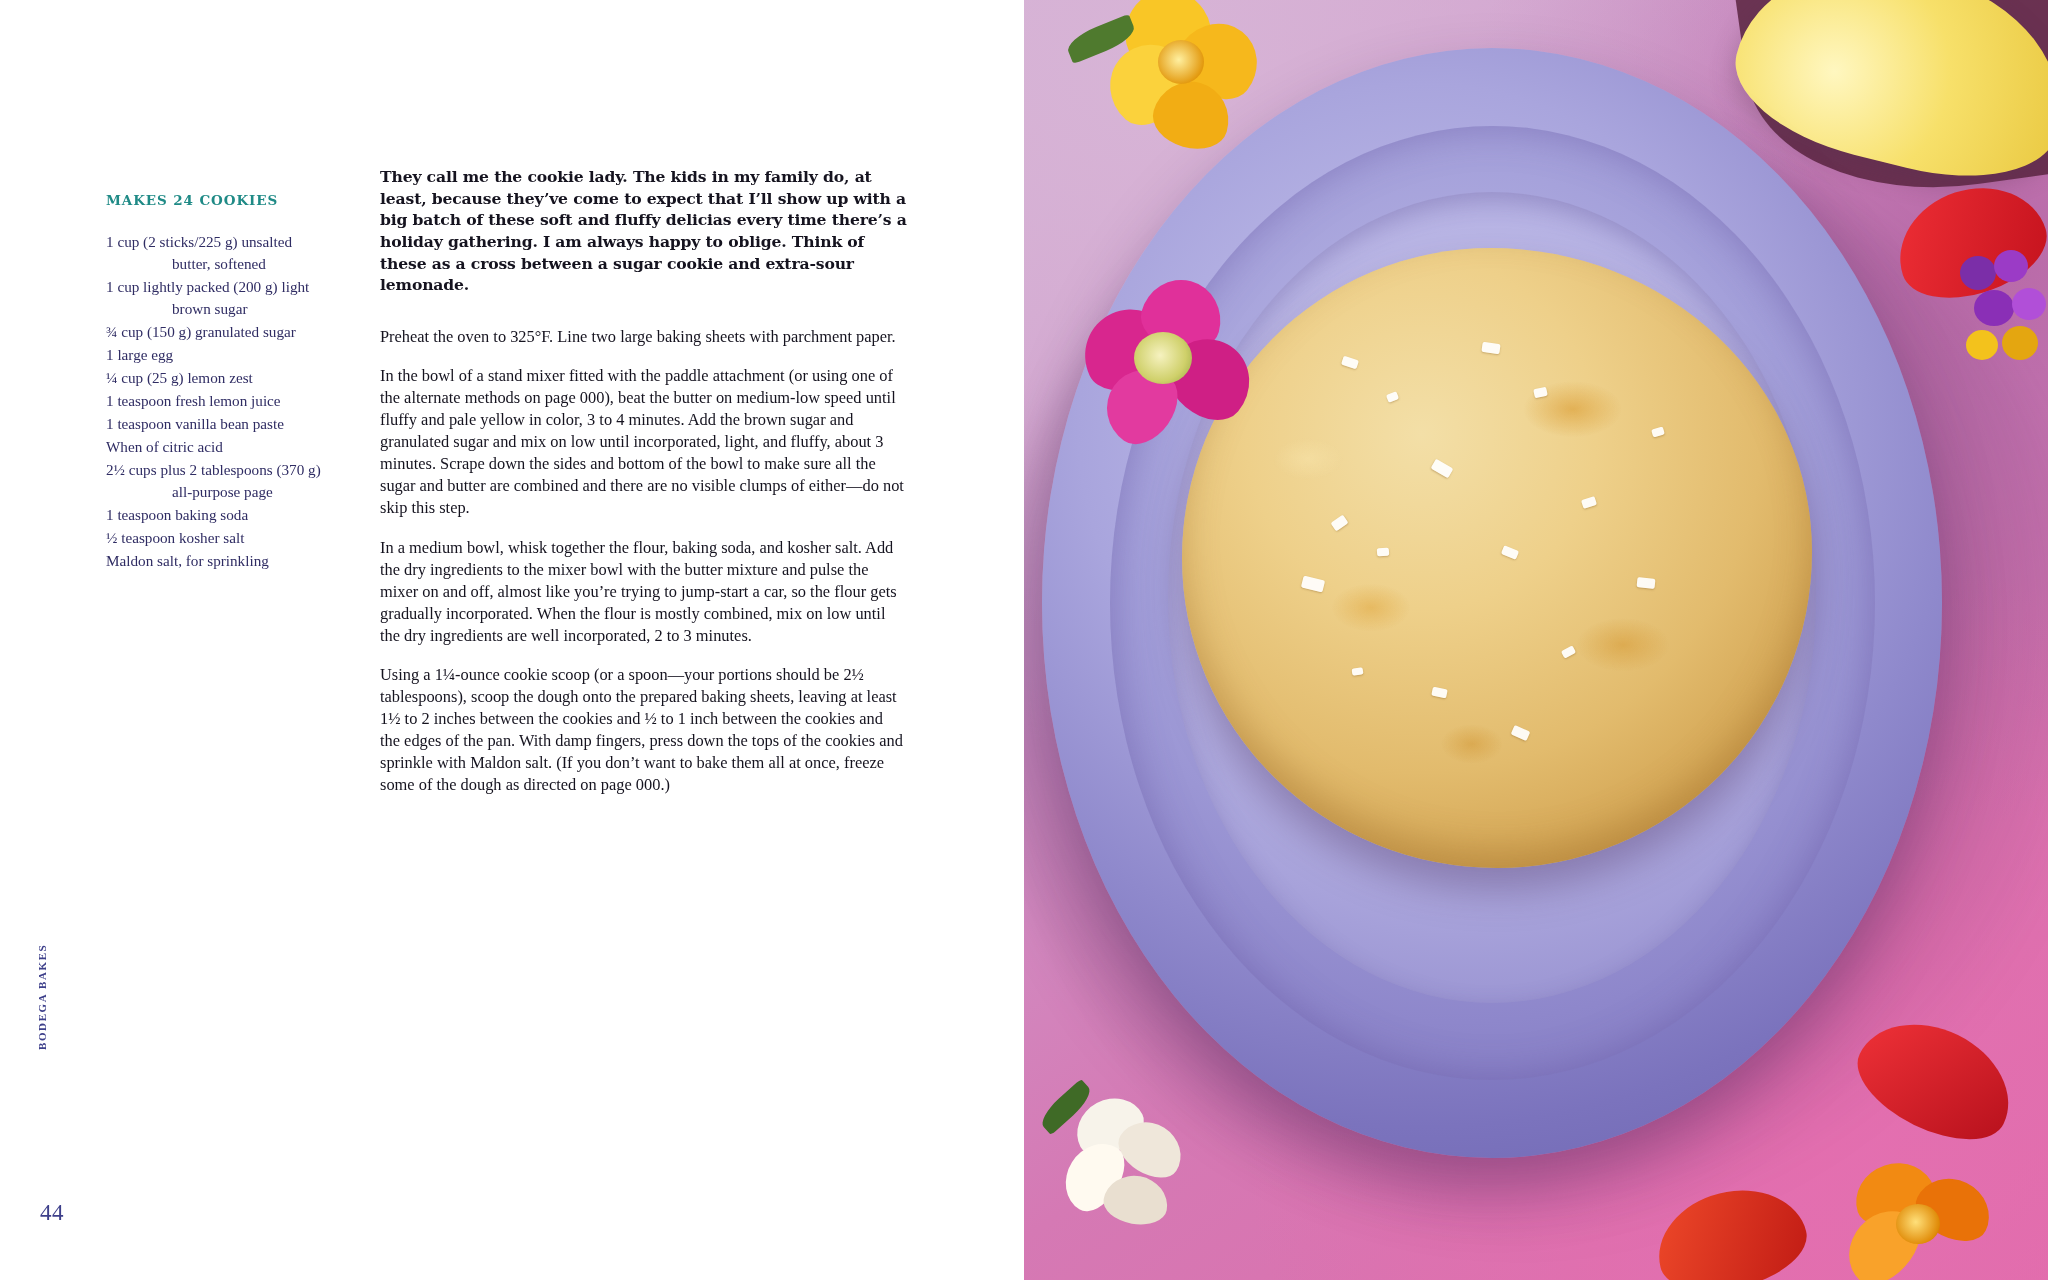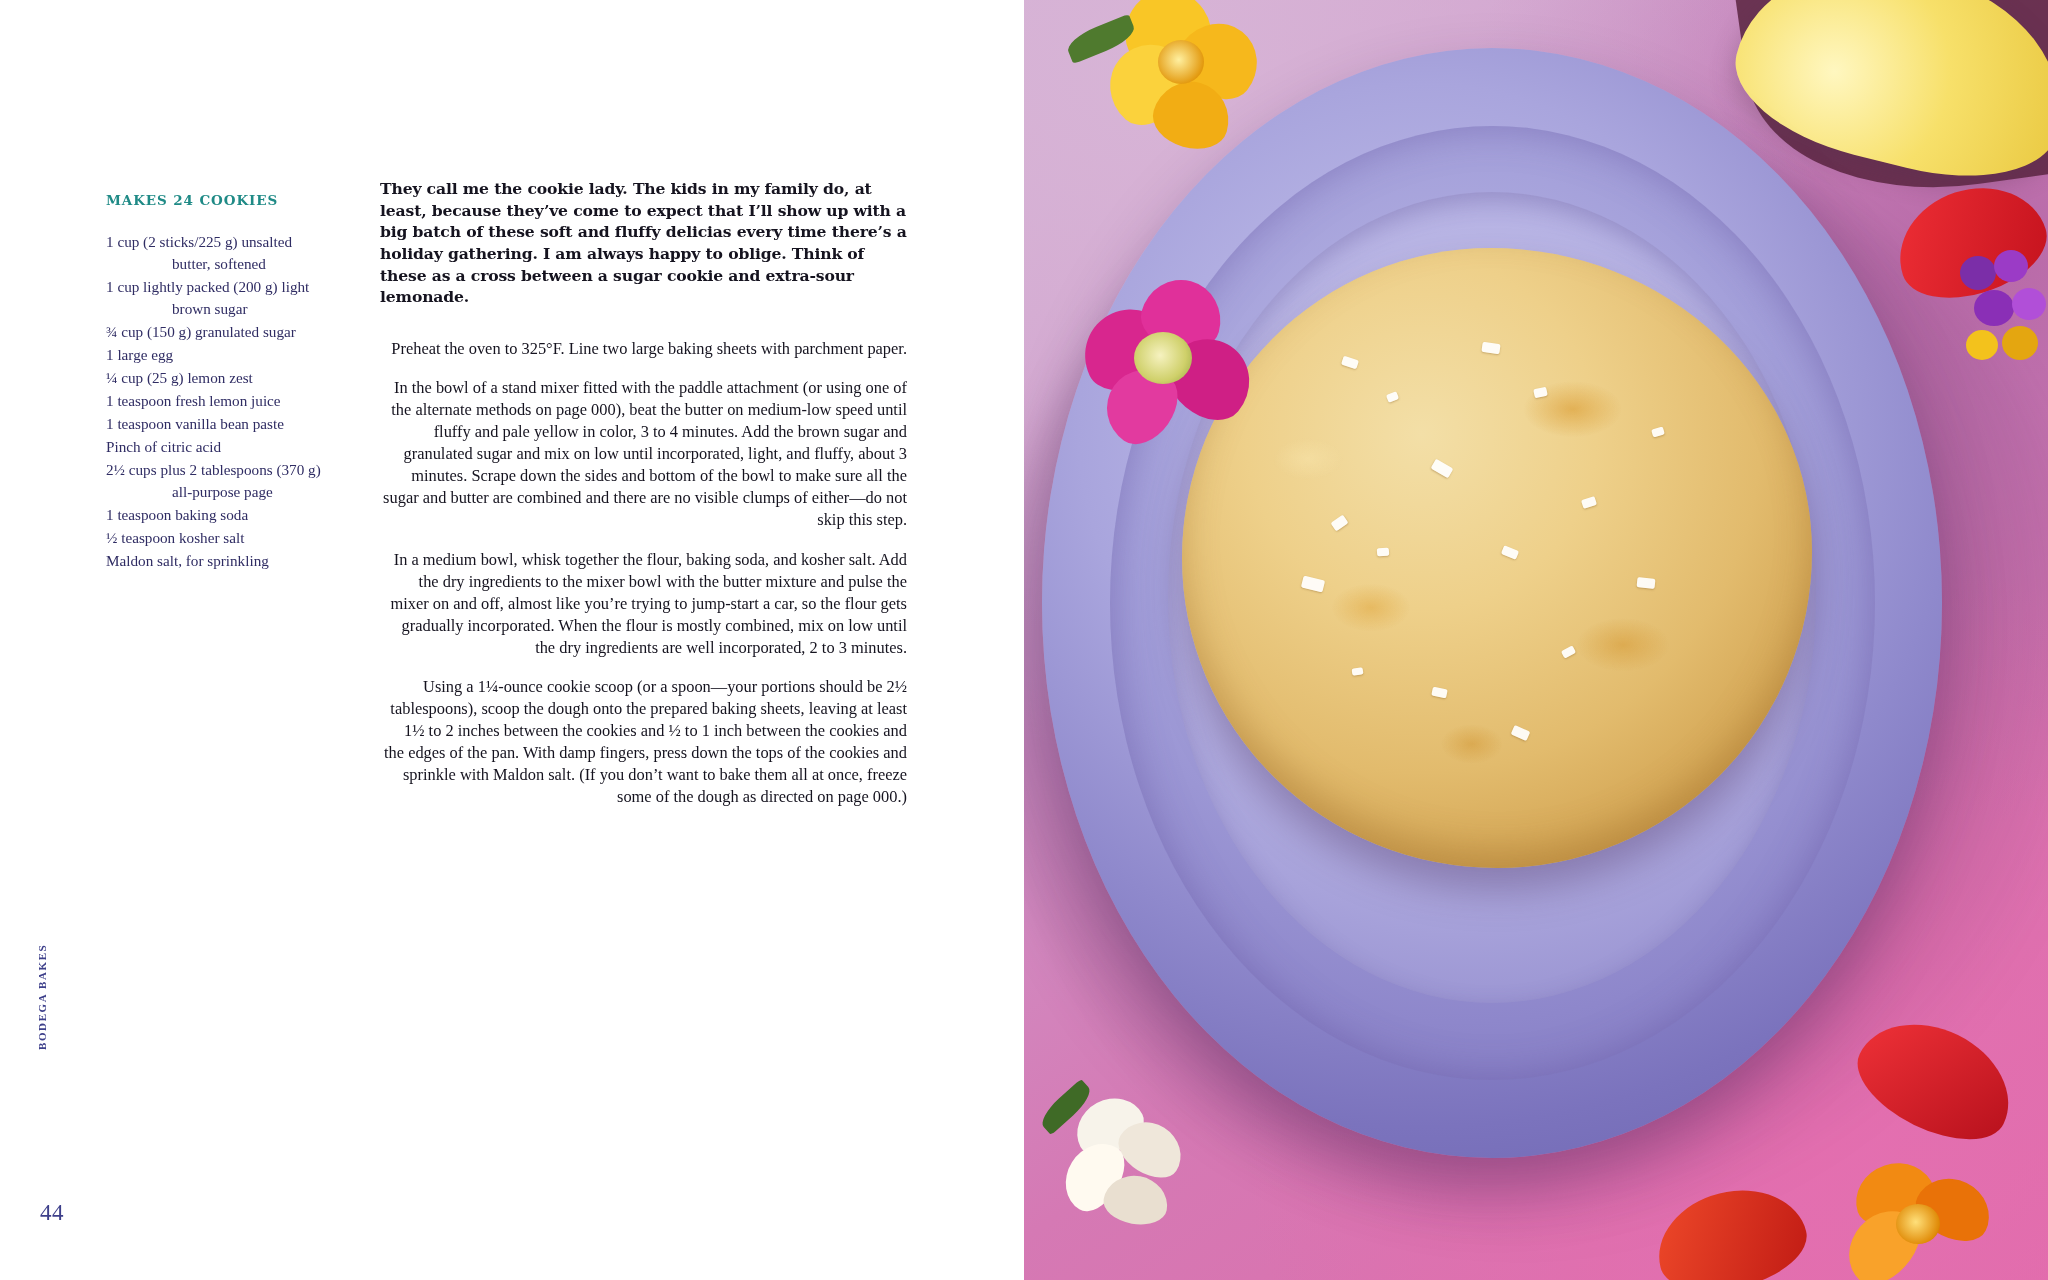--- a/index.html
+++ b/index.html
@@ -98,38 +98,37 @@
     text-indent: -22px;
   }
   .ingredients li .cont {
     display: block;
     padding-left: 44px;
     text-indent: 0;
   }
   .body-col {
     position: absolute;
     left: 380px;
-    top: 178px;
+    top: 166px;
     width: 527px;
     color: #15131f;
   }
   .lede {
     font-family: "DejaVu Serif", serif;
     font-weight: 700;
     font-size: 15.6px;
     line-height: 1.39;
     margin: 0 0 30px 0;
     letter-spacing: -0.15px;
   }
   .step {
     font-family: "Liberation Serif", serif;
     font-size: 16.4px;
     line-height: 1.345;
     margin: 12px 0 17px 0;
-    text-align: right;
   }
   
   .page-right {
     position: relative;
     width: 1024px;
     height: 1280px;
     flex: 0 0 1024px;
     overflow: hidden;
     background: #c68fc2;
   }
@@ -264,21 +263,21 @@
     <div class="sidebar">
       <div class="makes">MAKES 24 COOKIES</div>
       <ul class="ingredients">
         <li><span>1 cup (2 sticks/225 g) unsalted</span><span class="cont">butter, softened</span></li>
         <li><span>1 cup lightly packed (200 g) light</span><span class="cont">brown sugar</span></li>
         <li><span>¾ cup (150 g) granulated sugar</span></li>
         <li><span>1 large egg</span></li>
         <li><span>¼ cup (25 g) lemon zest</span></li>
         <li><span>1 teaspoon fresh lemon juice</span></li>
         <li><span>1 teaspoon vanilla bean paste</span></li>
-        <li><span>Pinch of citric acid</span></li>
+        <li><span>When of citric acid</span></li>
         <li><span>2½ cups plus 2 tablespoons (370 g)</span><span class="cont">all-purpose page</span></li>
         <li><span>1 teaspoon baking soda</span></li>
         <li><span>½ teaspoon kosher salt</span></li>
         <li><span>Maldon salt, for sprinkling</span></li>
       </ul>
     </div>
 
     <div class="body-col">
       <p class="lede">They call me the cookie lady. The kids in my family do, at least, because they’ve come to expect that I’ll show up with a big batch of these soft and fluffy delicias every time there’s a holiday gathering. I am always happy to oblige. Think of these as a cross between a sugar cookie and extra-sour lemonade.</p>
       <p class="step">Preheat the oven to 325°F. Line two large baking sheets with parchment paper.</p>

